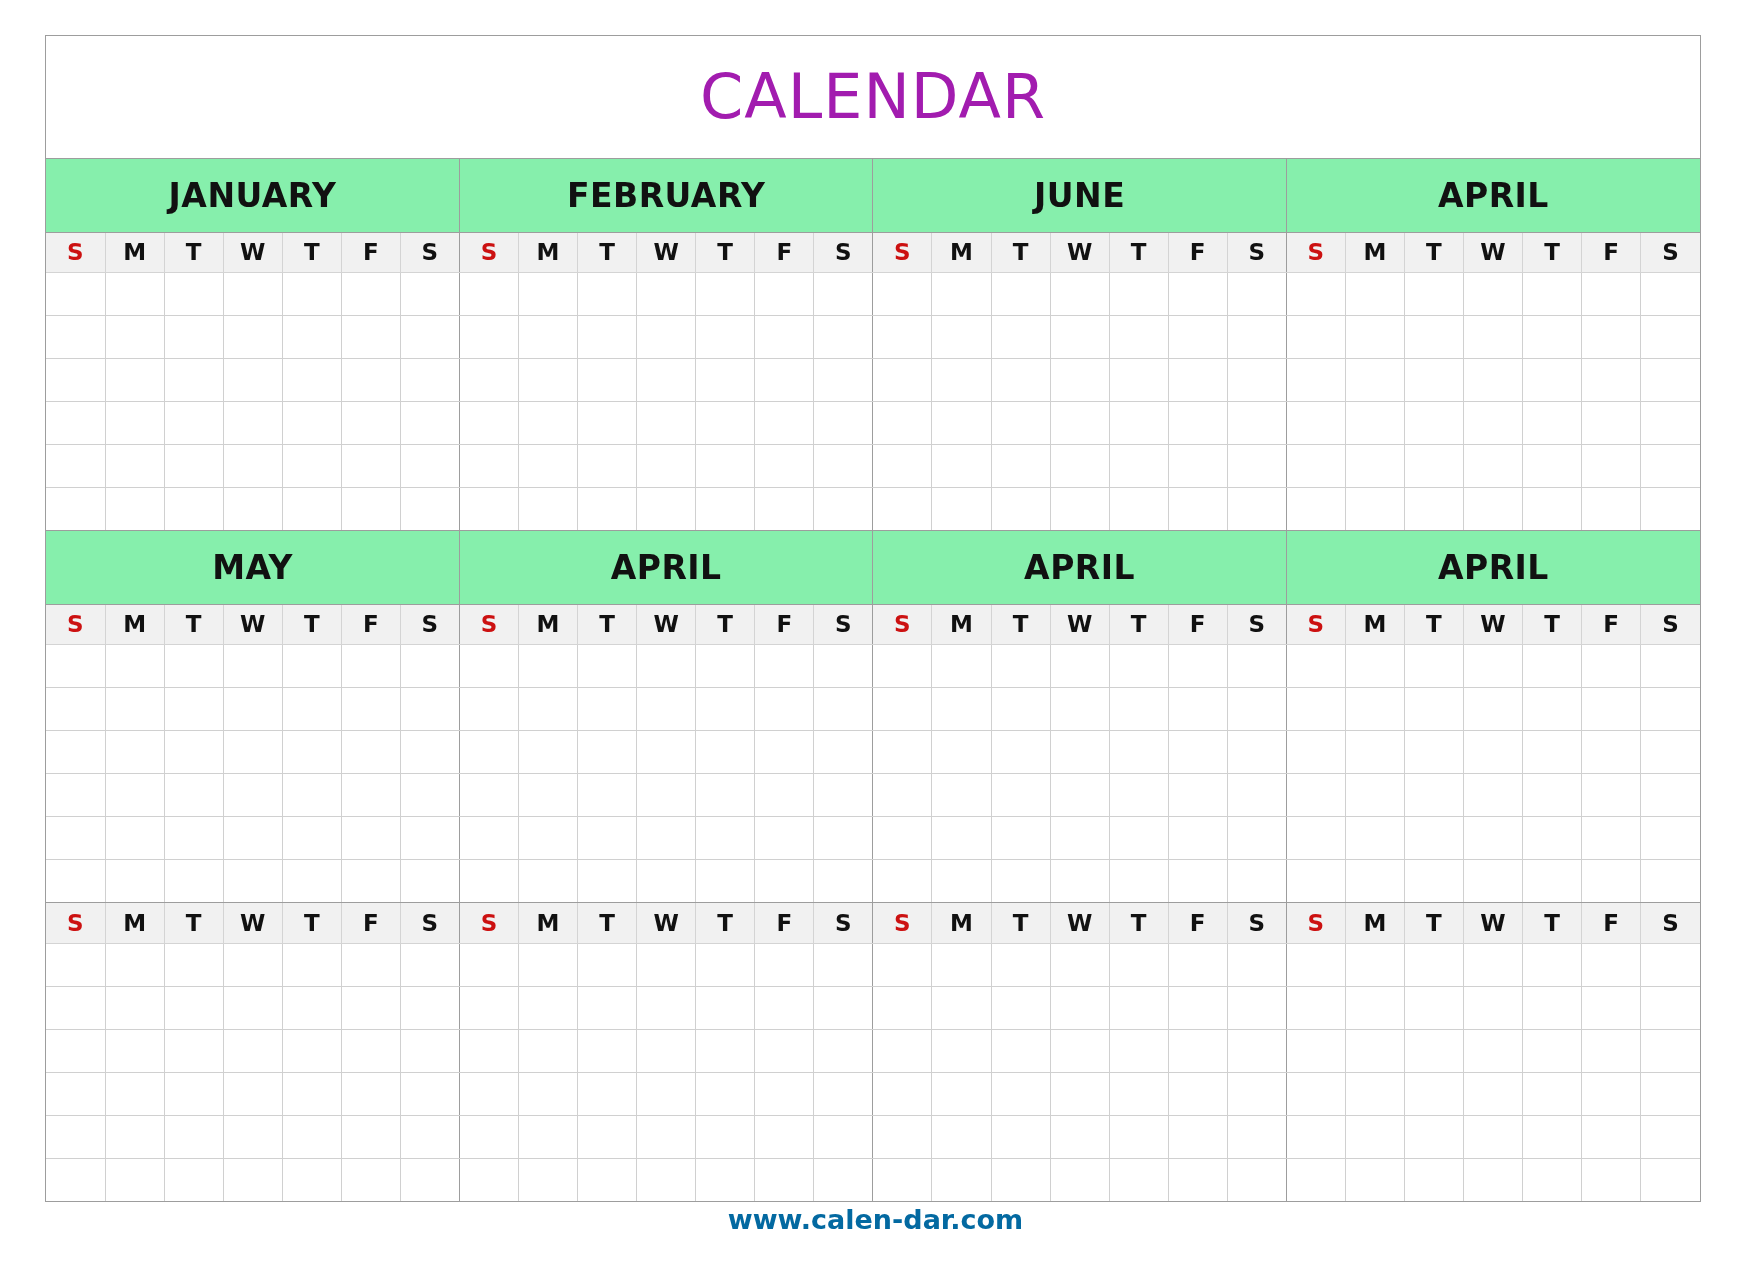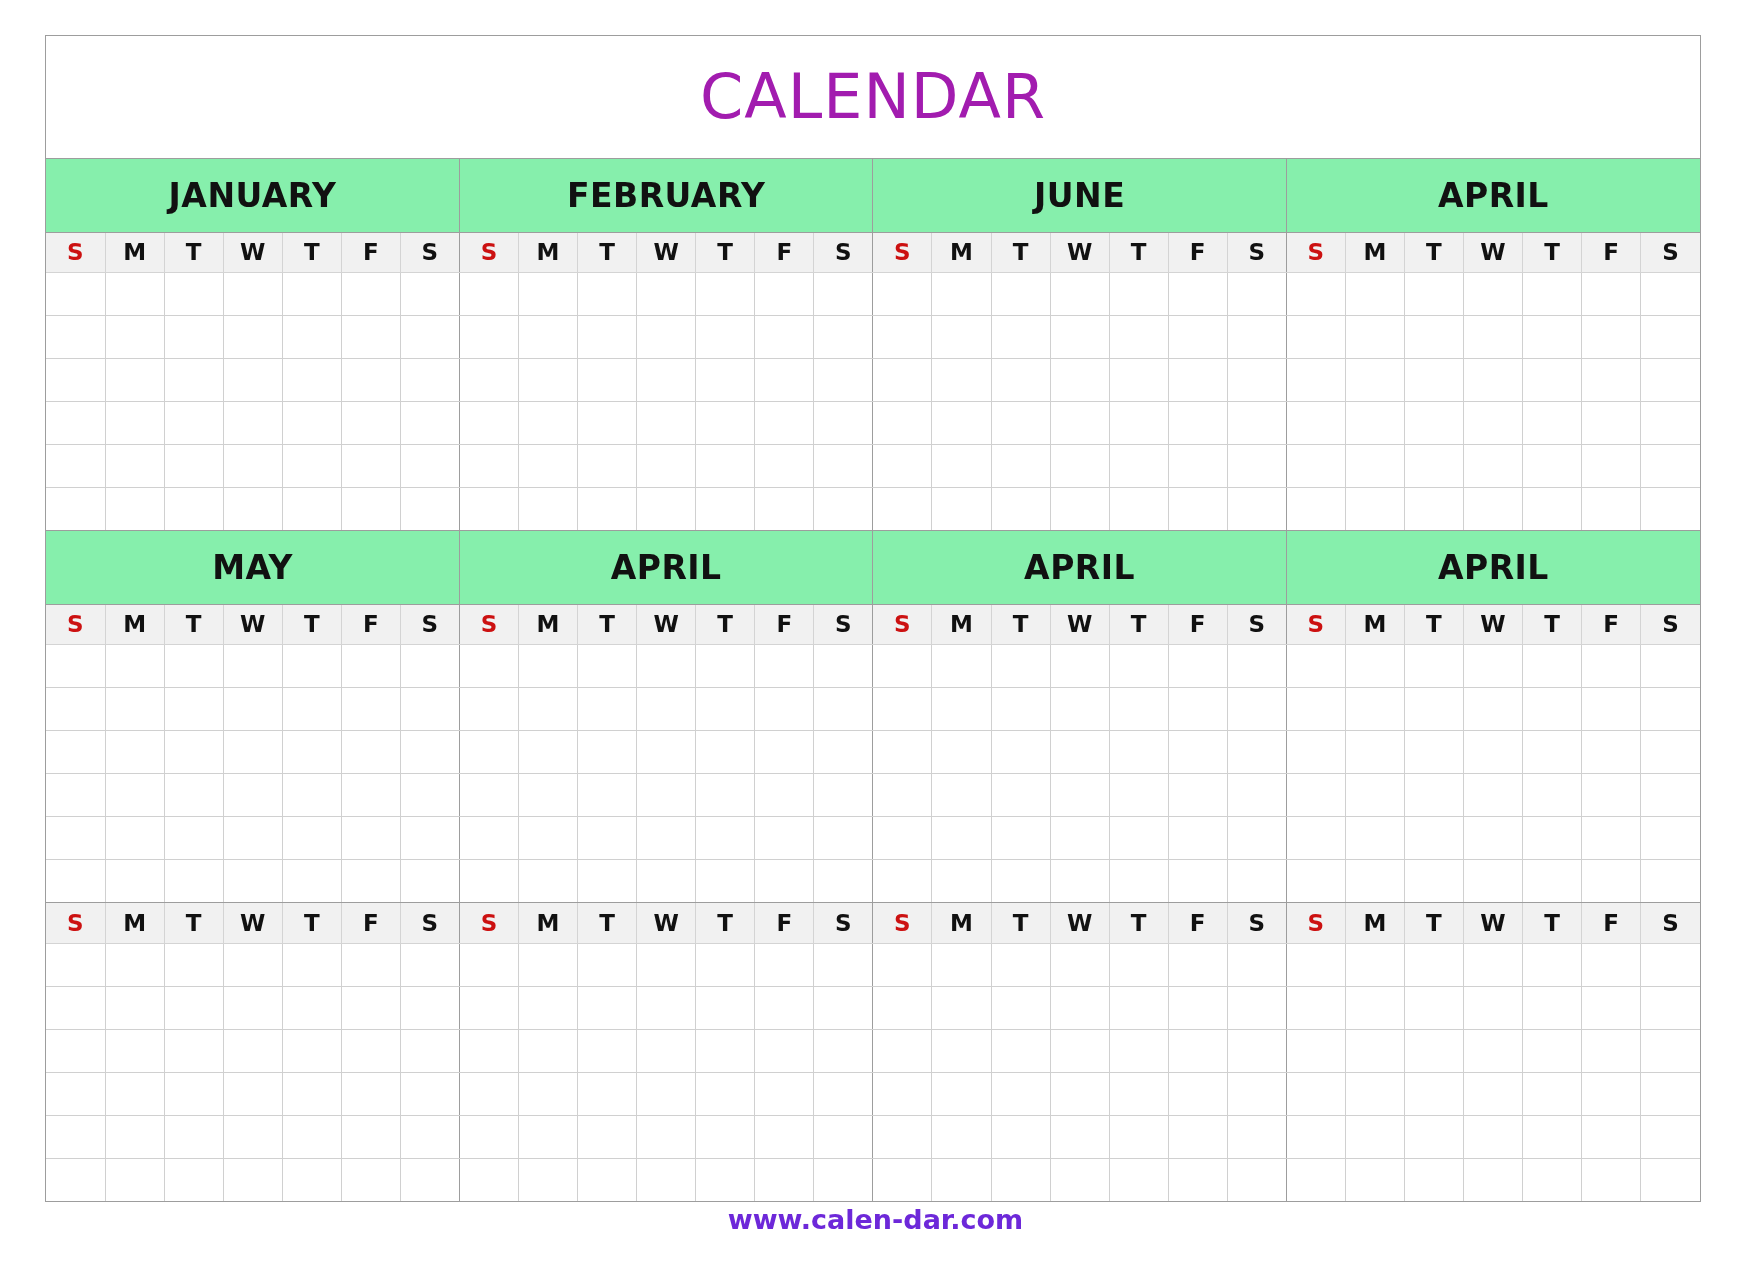--- a/index.html
+++ b/index.html
@@ -125,21 +125,21 @@
   tr.day-row.veryLast td { border-bottom: none; }
 
   .footer {
     position: absolute;
     left: 0;
     top: 1204px;
     width: 1751px;
     text-align: center;
     font-size: 27px;
     font-weight: 700;
-    color: #6d28d9;
+    color: #0369a1;
     font-family: "DejaVu Sans", sans-serif;
   }
 </style>
 </head>
 <body>
 
 <div class="page">
 
   <div class="calendar-frame">
     <table class="cal">

